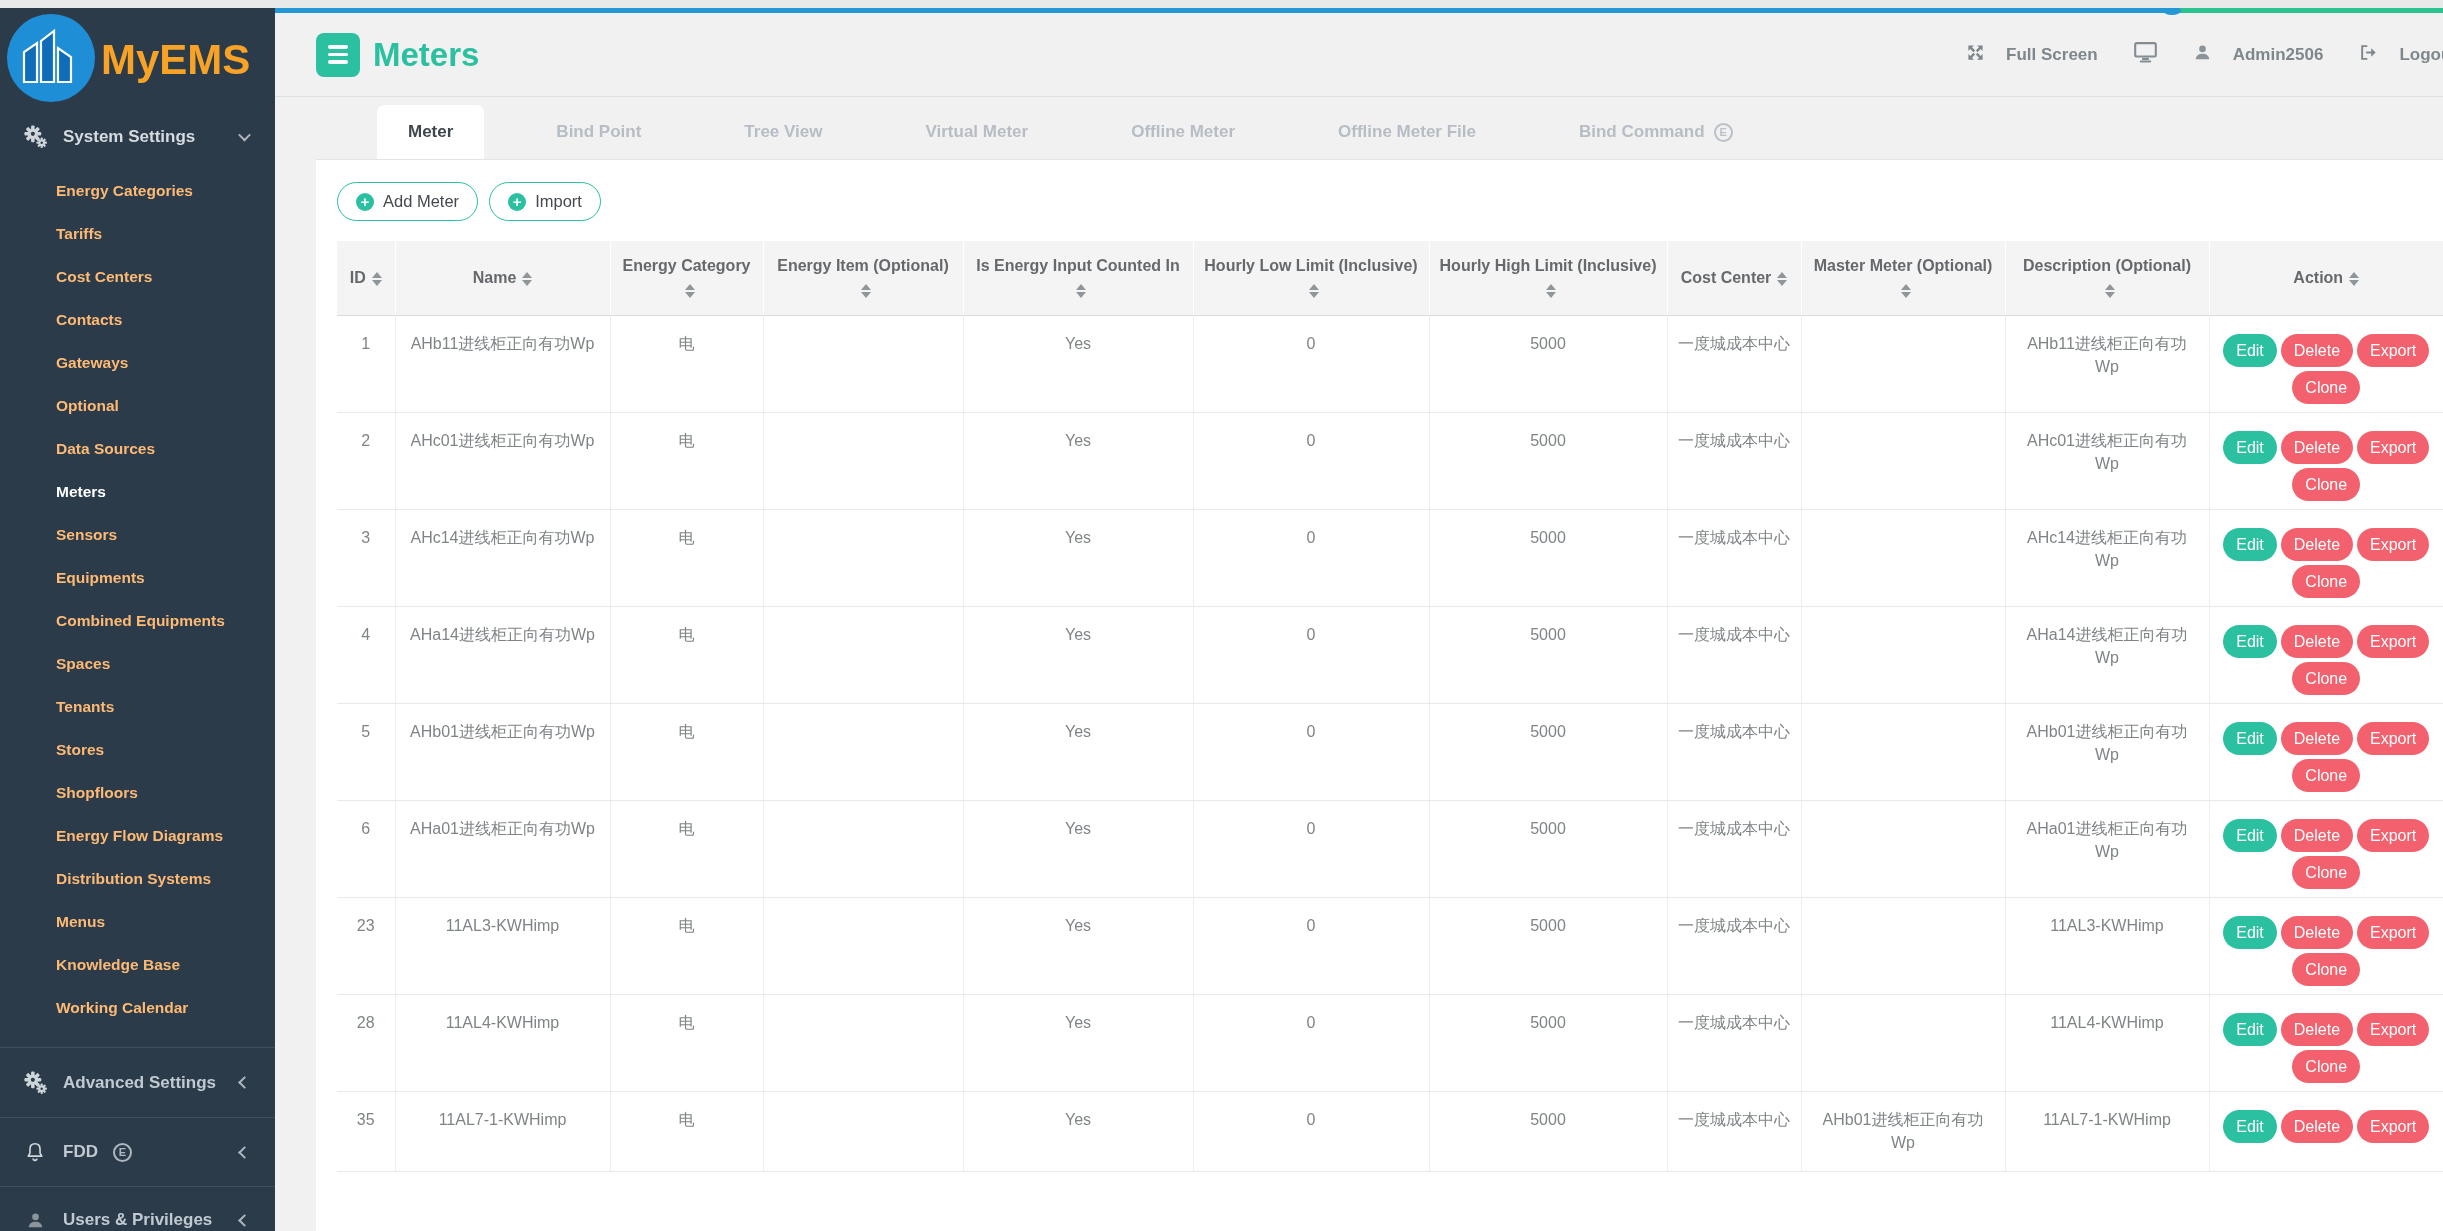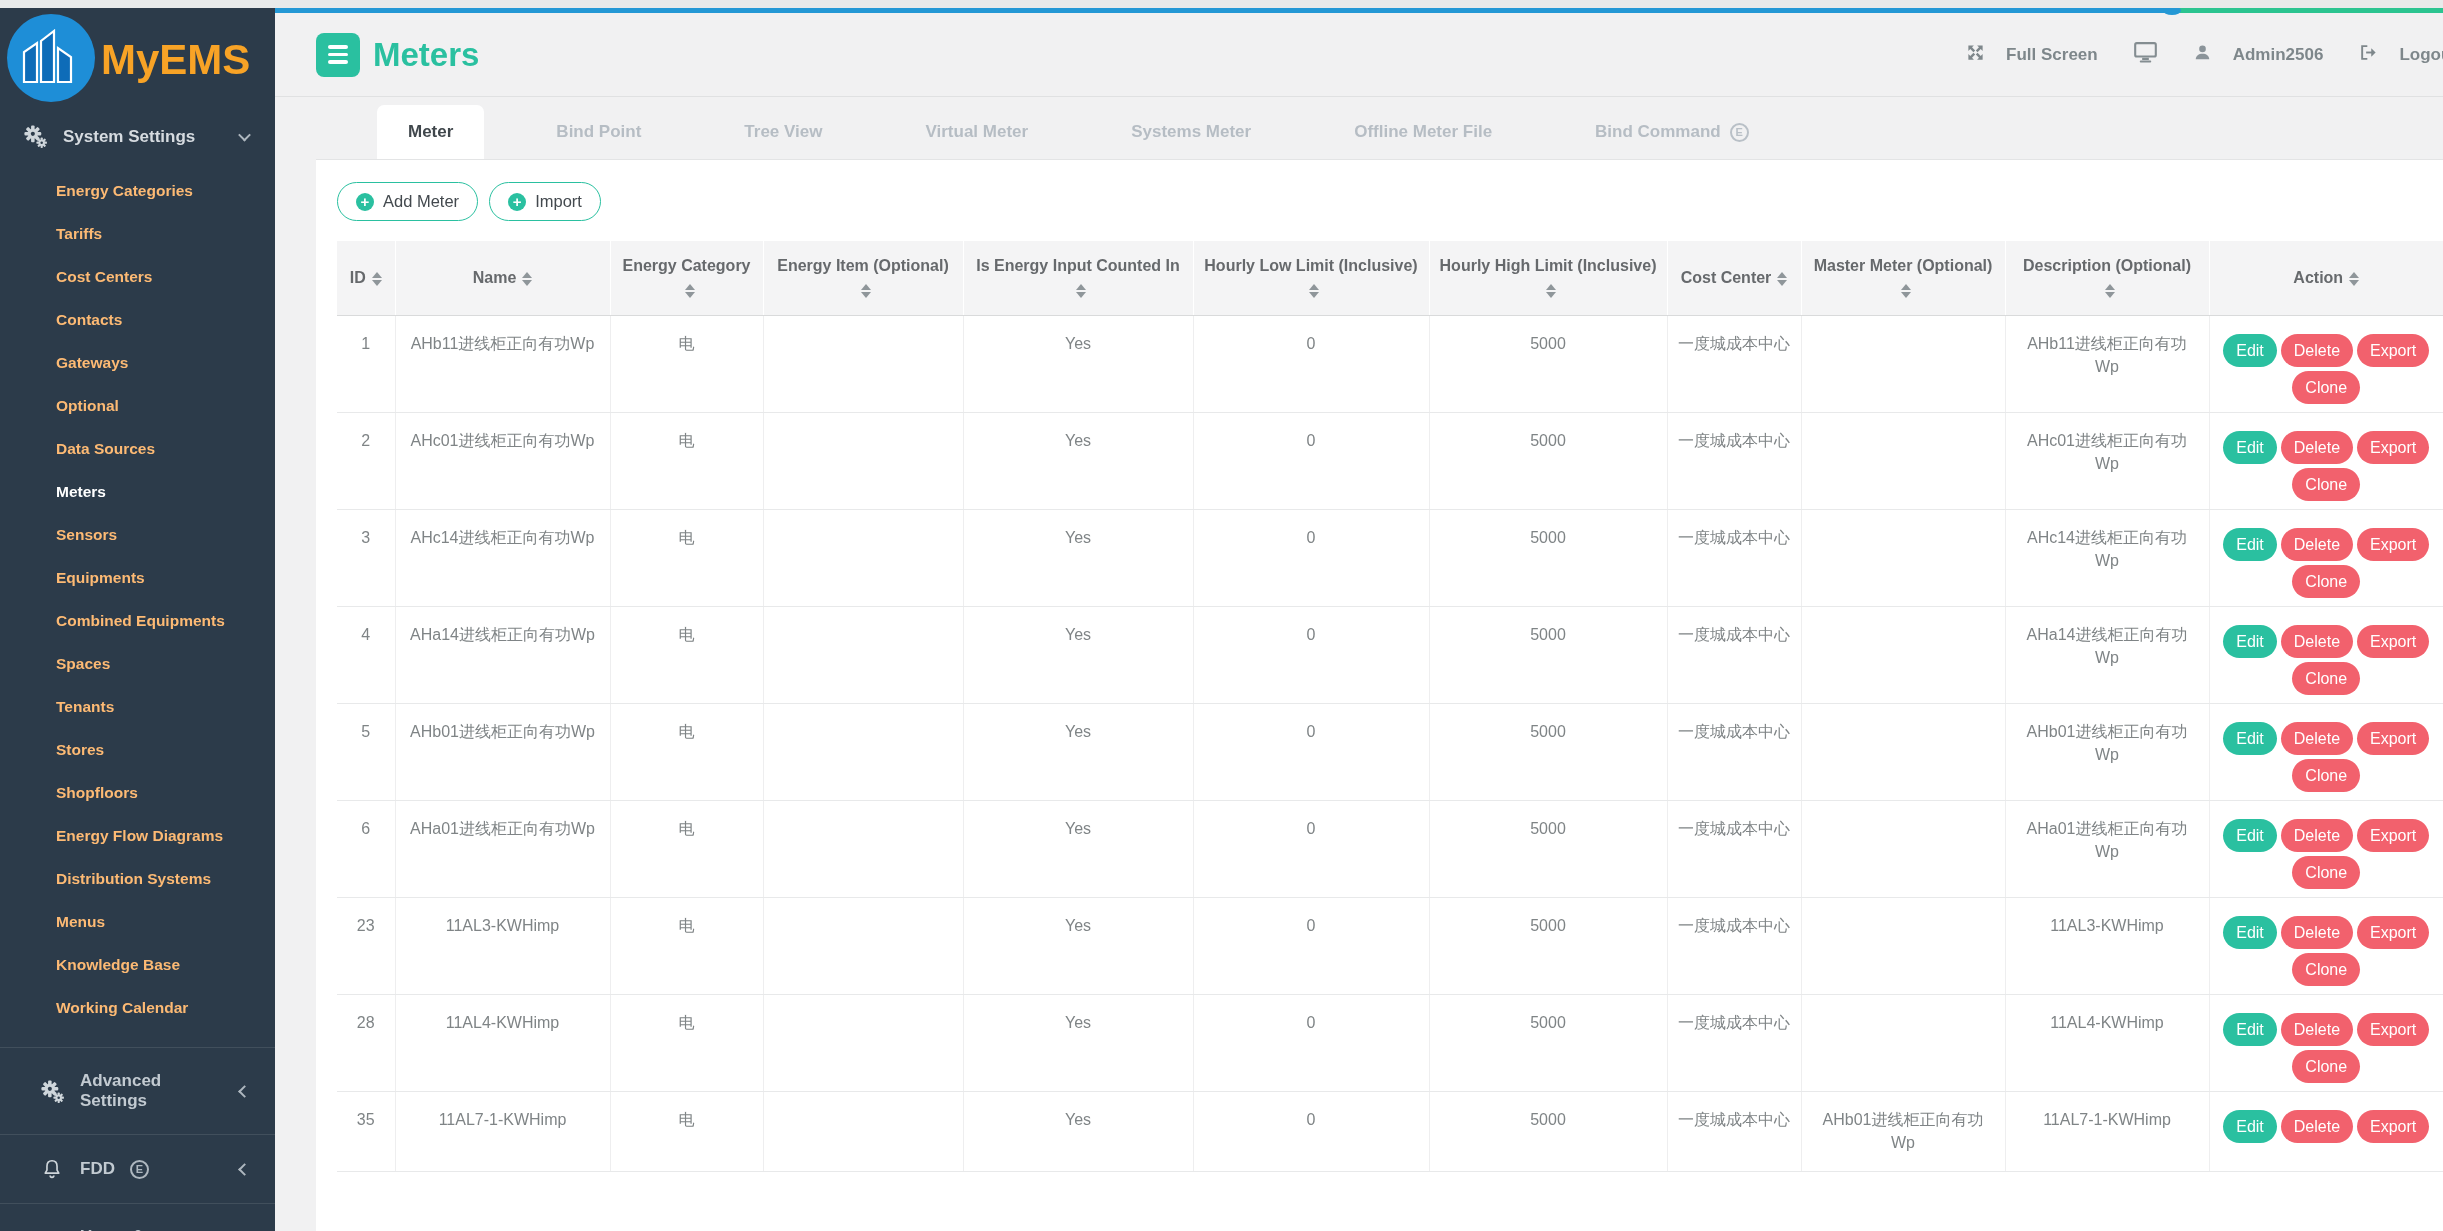--- a/index.html
+++ b/index.html
@@ -6,21 +6,21 @@
   html,body{width:2443px;height:1231px;overflow:hidden;background:#f1f1f2;
     font-family:"Liberation Sans","DejaVu Sans",sans-serif;}
   :root{--accent:#2ac0a0;--danger:#f2616d;--sidebar-bg:#2c3b4a;--topbar-blue:#2498d5;--topbar-green:#2bc490;--brand-orange:#f8a326;}
   .top-strip{height:8px;background:#e8eaea;}
   .app{display:flex;height:1223px;}
   
   .sidebar{width:275px;flex:0 0 275px;background:var(--sidebar-bg);overflow:hidden;}
   .logo{display:flex;align-items:center;height:104px;padding-left:6px;}
   .logo-text{color:var(--brand-orange);font-size:42px;font-weight:bold;margin-left:5px;}
   .nav-title{display:flex;align-items:center;gap:15px;padding:13px 26px 13px 22px;font-size:17px;font-weight:bold;color:#d6dbe0;cursor:pointer;}
-  .nav-title.collapsed{padding-top:19px;padding-bottom:19px;color:#c2cad1;margin-left:17px;}
+  .nav-title.collapsed{padding-top:19px;padding-bottom:19px;color:#c2cad1;}
   .nav-ic{width:26px;display:inline-flex;justify-content:center;flex:0 0 auto;}
   .chev{width:9px;height:9px;border-right:2px solid #aeb7bf;border-bottom:2px solid #aeb7bf;margin-left:auto;flex:0 0 auto;}
   .chev.down{transform:rotate(45deg) translate(-1px,-1px);}
   .chev.left{transform:rotate(135deg);}
   .submenu{padding:8px 0 14px;}
   .side-item{padding:11px 10px 11px 56px;line-height:21px;font-size:15.5px;font-weight:bold;color:#fdba74;cursor:pointer;}
   .side-item.active{color:#ffffff;}
   .side-divider{border-top:1px solid rgba(255,255,255,0.10);margin:4px 0;}
   .e-badge{display:inline-flex;align-items:center;justify-content:center;width:19px;height:19px;border:2px solid #aeb7bf;border-radius:50%;font-size:11px;font-weight:bold;color:#aeb7bf;flex:0 0 auto;}
   
@@ -234,21 +234,21 @@
           <div class="tab">
             <span>Bind Point</span>
           </div>
           <div class="tab">
             <span>Tree View</span>
           </div>
           <div class="tab">
             <span>Virtual Meter</span>
           </div>
           <div class="tab">
-            <span>Systems Meter</span>
+            <span>Offline Meter</span>
           </div>
           <div class="tab">
             <span>Offline Meter File</span>
           </div>
           <div class="tab">
             <span>Bind Command</span>
             <span class="e-badge">E</span>
           </div>
         </div>
       <div class="panel">

